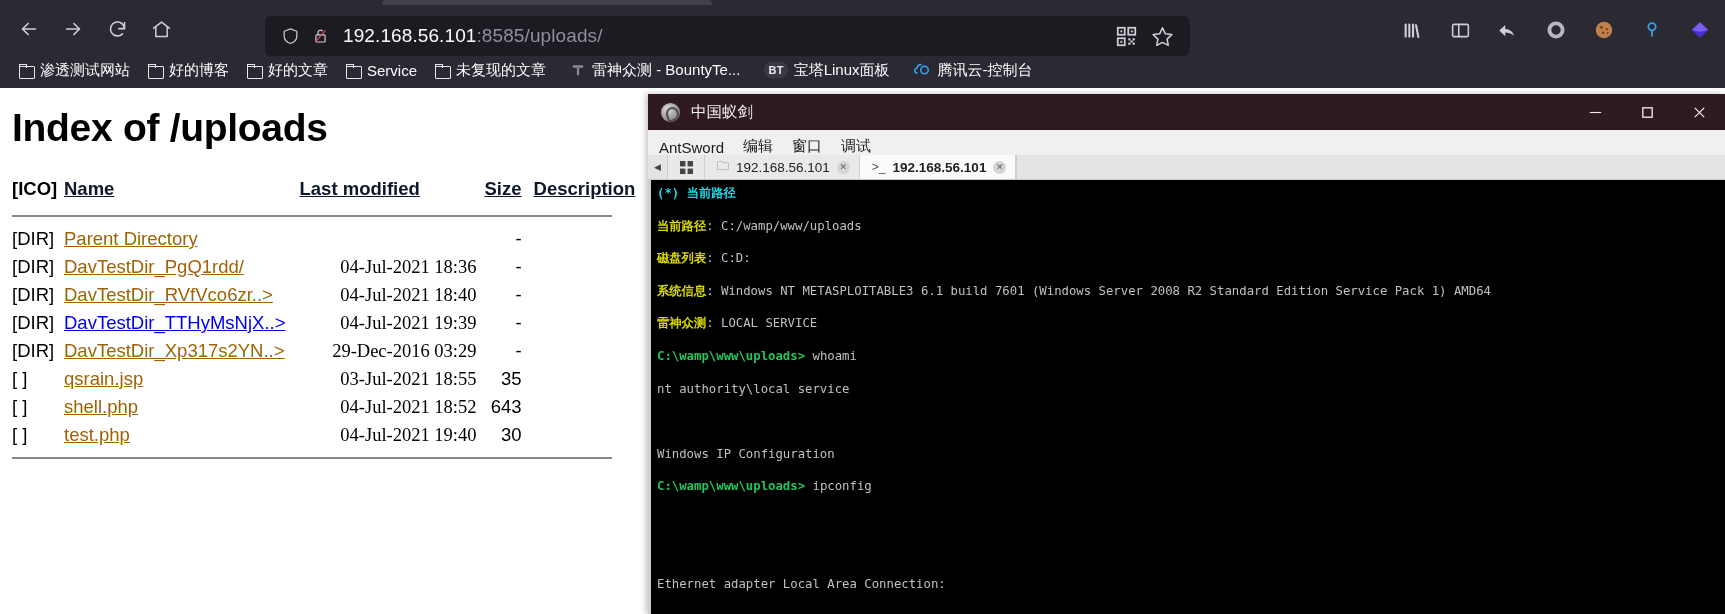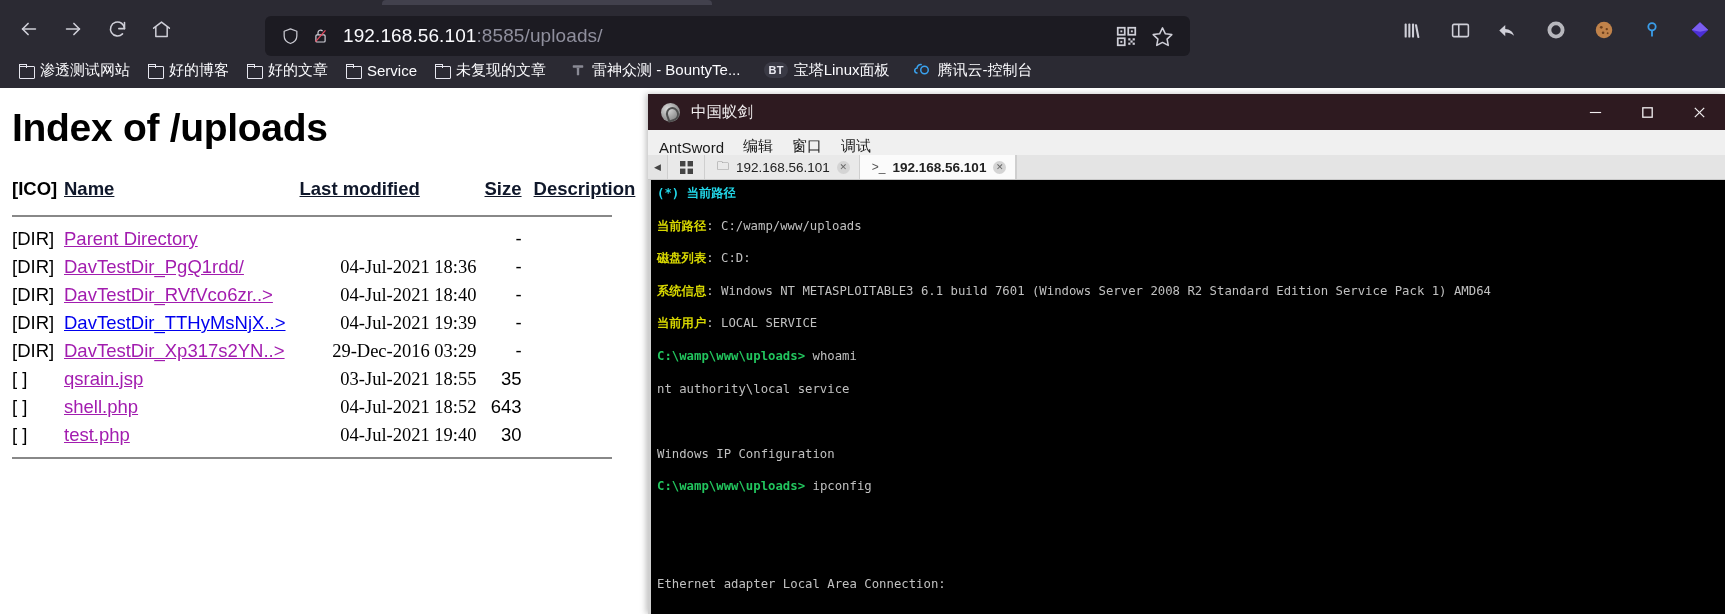--- a/index.html
+++ b/index.html
@@ -115,21 +115,21 @@
   .col-name { width: 225px; padding-right: 14px !important; }
   .col-mod { width: 185px; text-align: left; }
   .col-size { width: 45px; text-align: right; padding-right: 12px !important; }
   .col-desc { }
   .idx-table td.col-size { text-align: right; }
   .idx-table td.col-mod { text-align: right; padding-right: 8px !important; font-family: Liberation Serif, serif; }
   .hr-row td { padding: 0; }
   .hr-line { border: 0; border-top: 2px solid #888; margin: 5px 0 8px 0; width: 600px; }
   .hr-line-bottom { border: 0; border-top: 2px solid #888; margin: 8px 0 0 0; width: 600px; }
   a.flink { text-decoration: underline; }
-  a.visited { color: #a21caf; }
+  a.visited { color: #a16207; }
   a.unvisited { color: #0000ee; }
 
   
   .as-win {
     position: absolute; left: 648px; top: 94px;
     width: 1077px; height: 520px;
     background: #f0f0f0;
     box-shadow: -2px 0 6px rgba(0,0,0,.25);
     overflow: hidden;
   }
@@ -520,21 +520,21 @@
         <span>192.168.56.101</span>
         <span class="as-tab-close">✕</span>
       </span>
       <span class="as-tabfill"></span>
     </div>
 
     <div class="as-term" id="terminal"><span class="term-line"><span class="t-cyan">(*) </span><span class="t-cyan">当前路径</span></span>
 <span class="term-line"><span class="t-yellow">当前路径</span><span class="t-gray">: C:/wamp/www/uploads</span></span>
 <span class="term-line"><span class="t-yellow">磁盘列表</span><span class="t-gray">: C:D:</span></span>
 <span class="term-line"><span class="t-yellow">系统信息</span><span class="t-gray">: Windows NT METASPLOITABLE3 6.1 build 7601 (Windows Server 2008 R2 Standard Edition Service Pack 1) AMD64</span></span>
-<span class="term-line"><span class="t-yellow">当前用户</span><span class="t-gray">: LOCAL SERVICE</span></span>
+<span class="term-line"><span class="t-yellow">雷神众测</span><span class="t-gray">: LOCAL SERVICE</span></span>
 <span class="term-line"><span class="t-white">C:\wamp\www\uploads&gt;</span><span class="t-gray"> whoami</span></span>
 <span class="term-line"><span class="t-gray">nt authority\local service</span></span>
 <span class="term-line"><span class="t-gray"></span>&nbsp;</span>
 <span class="term-line"><span class="t-gray">Windows IP Configuration</span></span>
 <span class="term-line"><span class="t-white">C:\wamp\www\uploads&gt;</span><span class="t-gray"> ipconfig</span></span>
 <span class="term-line"><span class="t-gray"></span>&nbsp;</span>
 <span class="term-line"><span class="t-gray"></span>&nbsp;</span>
 <span class="term-line"><span class="t-gray">Ethernet adapter Local Area Connection:</span></span>
 <span class="term-line"><span class="t-gray"></span>&nbsp;</span>
 

